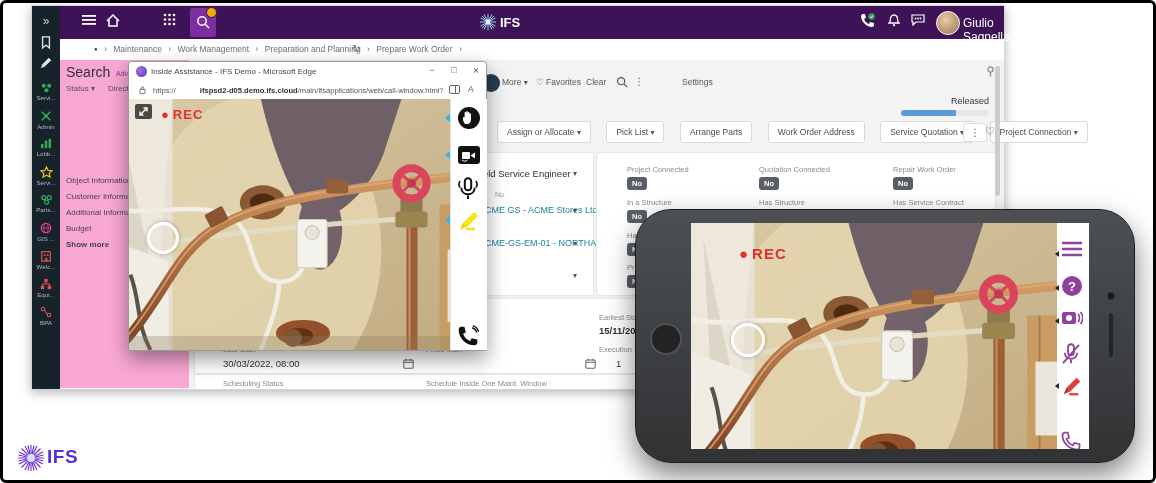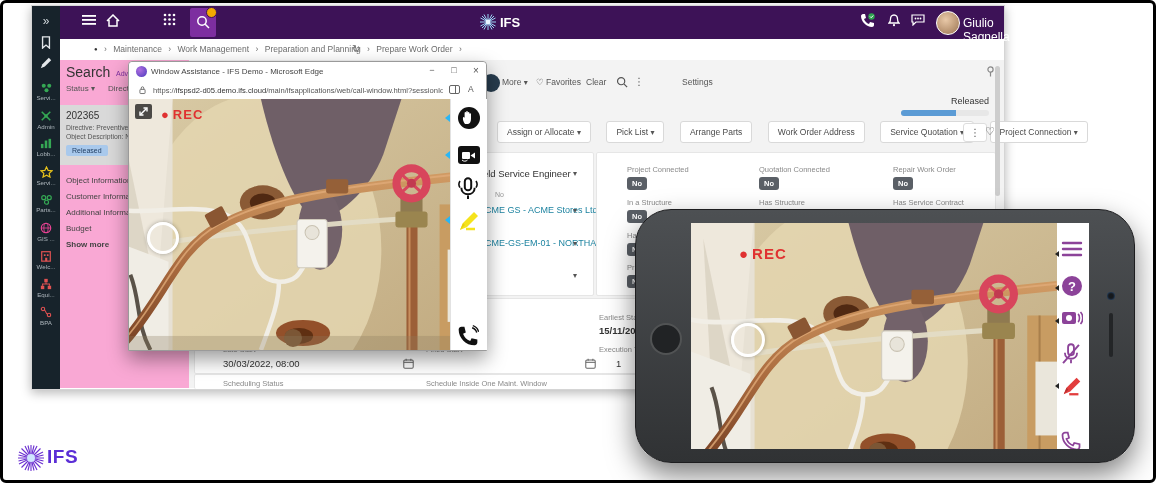--- a/index.html
+++ b/index.html
@@ -266,26 +266,20 @@
 
     <div class="panel">
       <div class="t">Search</div>
       <div class="adv">Advanced</div>
       <div class="filter" style="left:6px;">
         <span>Status</span> <span class="caret">▾</span>
       </div>
       <div class="filter" style="left:48px;">
         <span>Directive</span>
       </div>
-      <div class="wocard">
-        <div class="id">202365</div>
-        <div class="ln" style="top:19px;"><span>Directive:</span> <span>Preventive Ma</span></div>
-        <div class="ln" style="top:28px;"><span>Object Description:</span> <span>Nort</span></div>
-        <div class="chip">Released</div>
-      </div>
       <div class="plink" style="top:116px;">Object Information</div>
       <div class="plink" style="top:132px;">Customer Information</div>
       <div class="plink" style="top:148px;">Additional Information</div>
       <div class="plink" style="top:164px;">Budget</div>
       <div class="plink" style="top:180px;font-weight:bold;">Show more</div>
     </div>
 
     <div class="mainbg"></div>
 
     <div class="abs" style="left:450px;top:68px;width:18px;height:18px;border-radius:50%;background:#273c4e;"></div>
@@ -386,34 +380,34 @@
       <div class="flabel" style="left:28px;top:4px;">Scheduling Status</div>
       <div class="flabel" style="left:231px;top:4px;">Schedule Inside One Maint. Window</div>
     </div>
 
     <div class="scroll"></div>
   </div>
 
   <div class="edge">
     <div class="ttl">
       <div class="abs" style="left:7px;top:4px;width:11px;height:11px;border-radius:50%;background:radial-gradient(circle at 35% 35%,#b06fe0,#4a3bbd);"></div>
-      <div class="txt">Window Assistance - IFS Demo - Microsoft Edge</div>
+      <div class="txt">Inside Assistance - IFS Demo - Microsoft Edge</div>
       <div class="ctl" style="left:296px;">−</div>
       <div class="ctl" style="left:318px;">□</div>
       <div class="ctl" style="left:340px;font-size:10px;">×</div>
     </div>
     <div class="urlbar">
       <div class="abs" style="left:9px;top:4px;">
         <svg width="9" height="10" viewBox="0 0 14 15">
             <rect x="3" y="6.5" width="8" height="6.5" rx="1" fill="none" stroke="#666" stroke-width="1.4"></rect>
             <path d="M5,6.5 V4.5 C5,1.8 9,1.8 9,4.5 V6.5" fill="none" stroke="#666" stroke-width="1.4"></path>
           </svg>
       </div>
       <div class="url">
-        <span>https://</span><span style="font-weight:normal;color:#333;">ifspsd2-d05.demo.ifs.cloud</span><span>/main/ifsapplications/web/call-window.html?sessionId&amp;…</span>
+        <span>https://</span><span style="font-weight:bold;color:#333;margin-left:24px;">ifspsd2-d05.demo.ifs.cloud</span><span>/main/ifsapplications/web/call-window.html?sessionId&amp;…</span>
       </div>
       <div class="abs" style="left:320px;top:4px;">
         <svg width="11" height="9" viewBox="0 0 11 9">
             <rect x=".5" y=".5" width="10" height="8" rx="1.5" fill="none" stroke="#666"></rect>
             <line x1="6.5" y1=".5" x2="6.5" y2="8.5" stroke="#666"></line>
           </svg>
       </div>
       <div class="abs" style="left:339px;top:3px;font-size:8.5px;color:#555;">A</div>
     </div>
 

